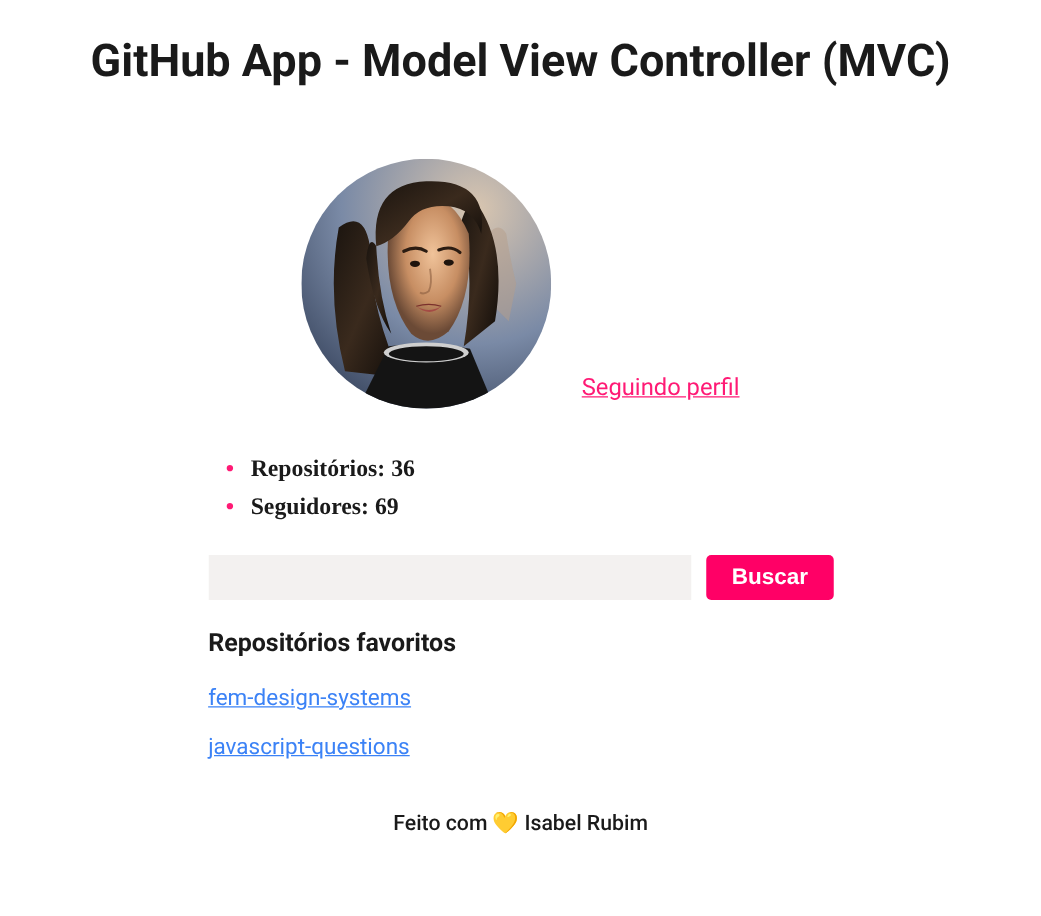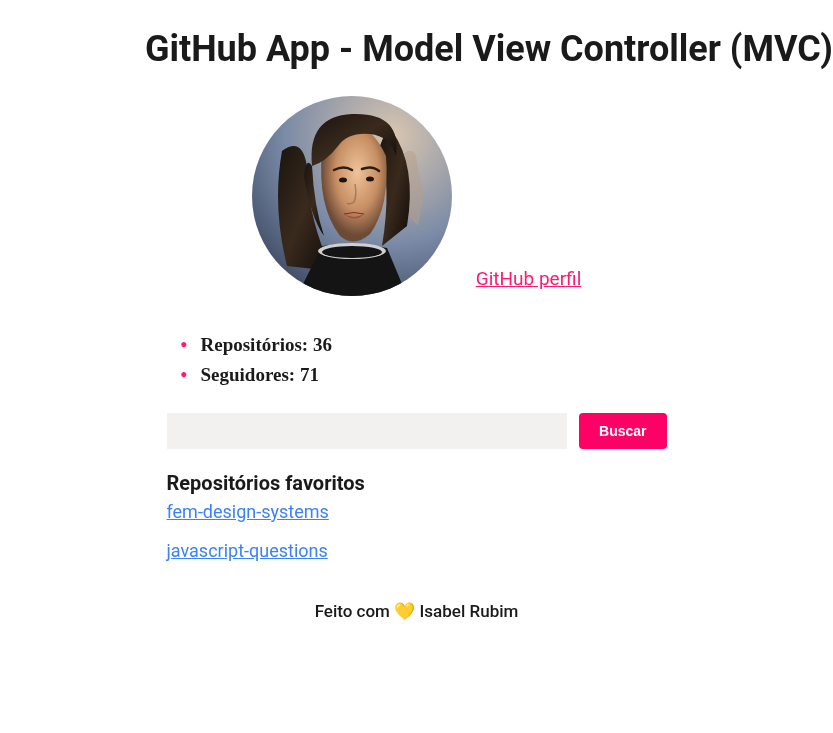--- a/index.html
+++ b/index.html
@@ -8,25 +8,25 @@
       box-sizing: border-box;
     }
     body {
       font-family: -apple-system, BlinkMacSystemFont, "Segoe UI", Roboto, Helvetica, Arial, sans-serif;
       background: #fff;
       color: #1a1a1a;
       width: 833px;
       padding: 20px 0;
     }
     h1 {
-      text-align: right;
+      text-align: center;
       font-size: 36px;
       font-weight: 700;
       margin-top: 8px;
-      margin-bottom: 26px;
+      margin-bottom: 57px;
     }
     .profile-section {
       text-align: center;
       margin-bottom: 30px;
     }
     .avatar-row {
       display: inline-flex;
       align-items: flex-end;
       gap: 24px;
     }
@@ -86,33 +86,33 @@
       border: none;
       padding: 0 12px;
       font-size: 15px;
     }
     .search-button {
       background: #ff0066;
       color: #fff;
       border: none;
       height: 36px;
       padding: 0 20px;
-      font-size: 14px;
+      font-size: 18px;
       font-weight: 600;
       border-radius: 4px;
       cursor: pointer;
     }
     .favorites-section {
       width: 500px;
       margin: 0 auto 40px auto;
     }
     .favorites-section h2 {
       font-size: 20px;
       font-weight: 700;
-      margin-bottom: 6px;
+      margin-bottom: 22px;
     }
     .repo-list {
       list-style: none;
     }
     .repo-list li {
       margin-bottom: 18px;
     }
     .repo-list a {
       color: #3b82f6;
       text-decoration: underline;
@@ -176,28 +176,28 @@
 
         <ellipse cx="91" cy="84" rx="4" ry="2.5" fill="#1e140d"></ellipse>
         <ellipse cx="118" cy="83" rx="4" ry="2.5" fill="#1e140d"></ellipse>
 
         <path d="M103 88 q2 12 -1 18 q-4 3 -7 1" stroke="#8a5d3f" stroke-width="1.5" fill="none" opacity="0.6"></path>
 
         <path d="M92 118 q10 6 20 0 q-9 9 -20 0 z" fill="#a44b45"></path>
         <path d="M92 118 q10 -3 20 0" stroke="#7a302c" stroke-width="1" fill="none"></path>
       </svg>
     </div>
-    <a href="#" class="visit-link">GitHub perfil</a>
+    <a href="#" class="visit-link">Seguindo perfil</a>
   </div>
 </div>
 
 <div class="stats-container">
   <ul class="stats">
     <li>Repositórios: 36</li>
-    <li>Seguidores: 71</li>
+    <li>Seguidores: 69</li>
   </ul>
 </div>
 
 <div class="search-section">
   <input type="text" class="search-input" value="" style="">
   <button class="search-button">Buscar</button>
 </div>
 
 <div class="favorites-section">
   <h2>Repositórios favoritos</h2>

